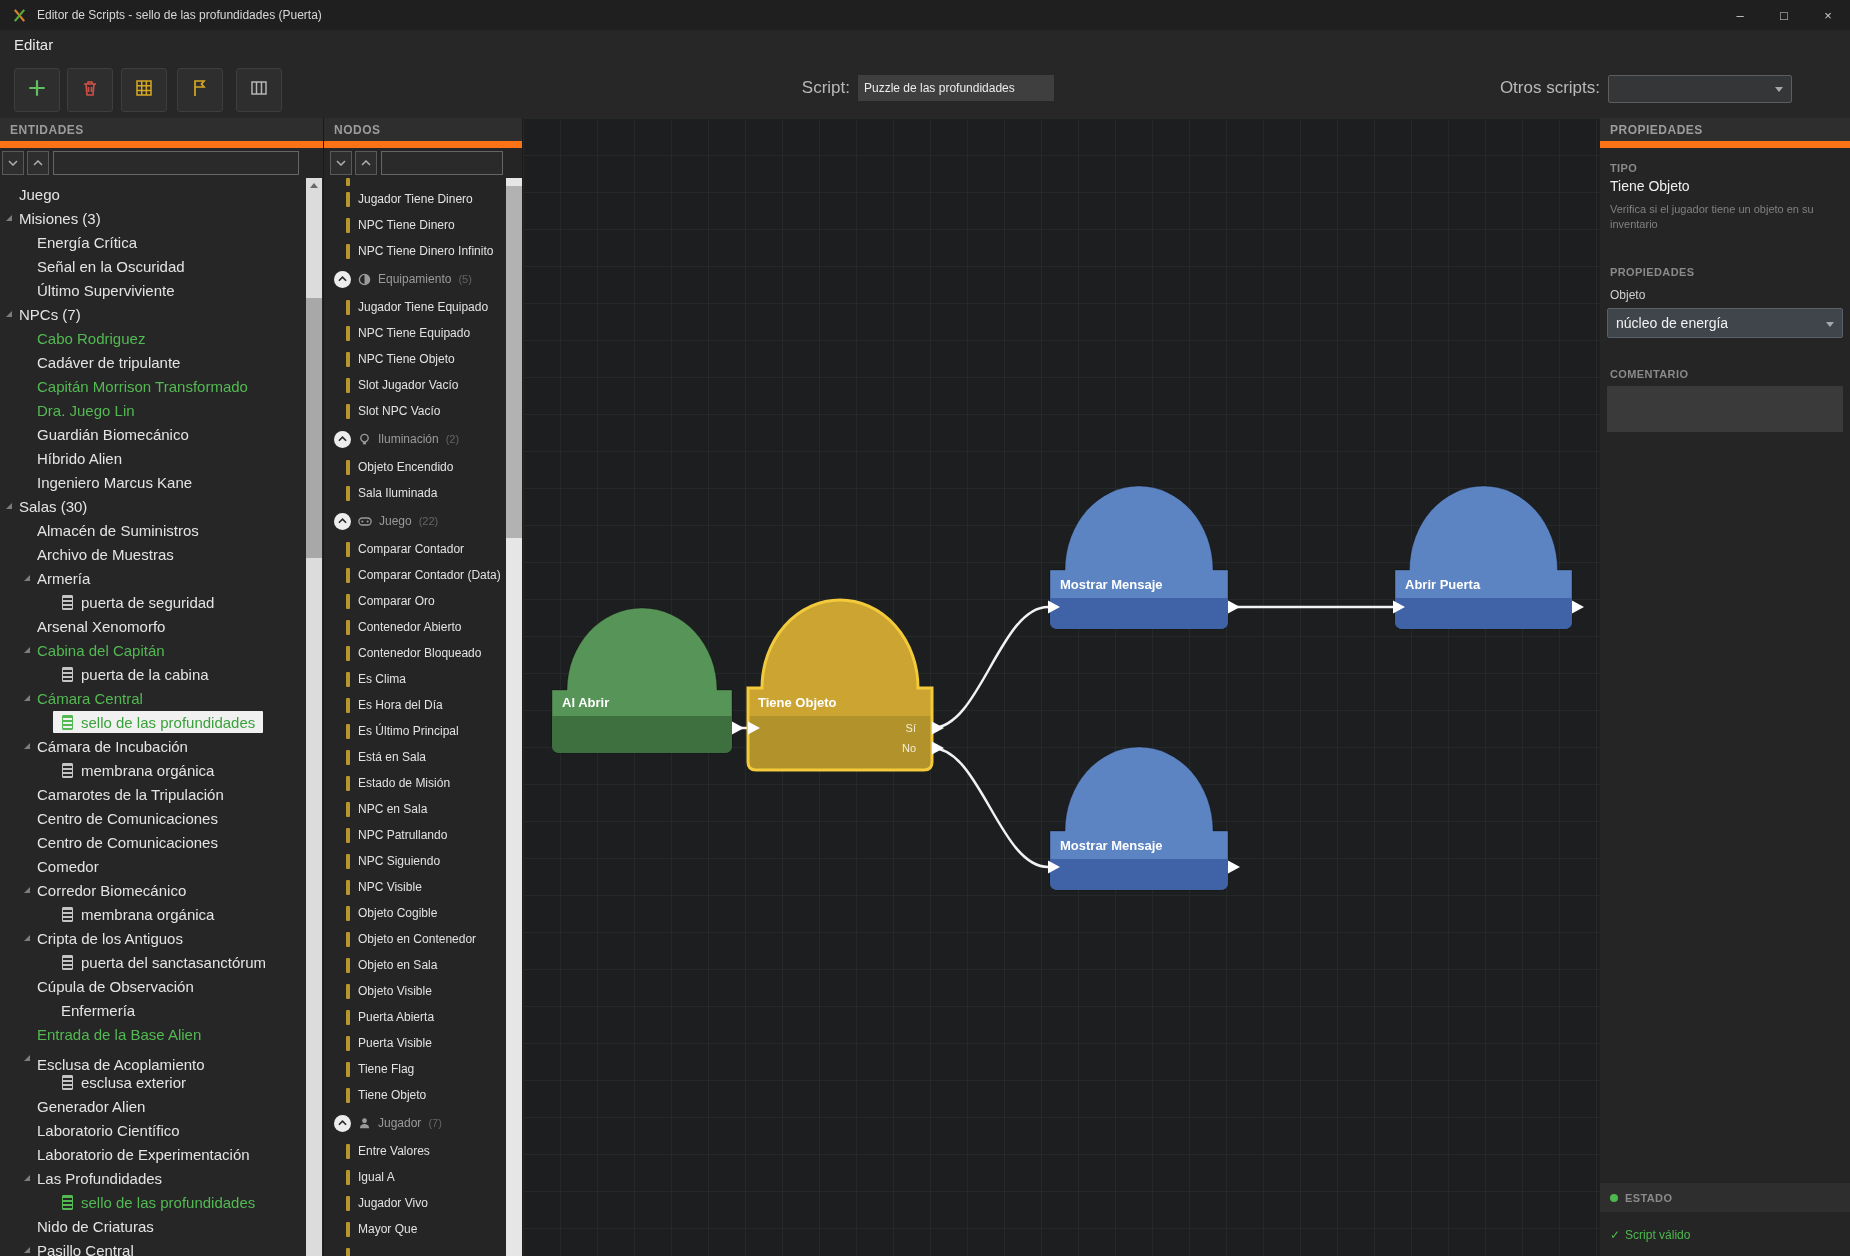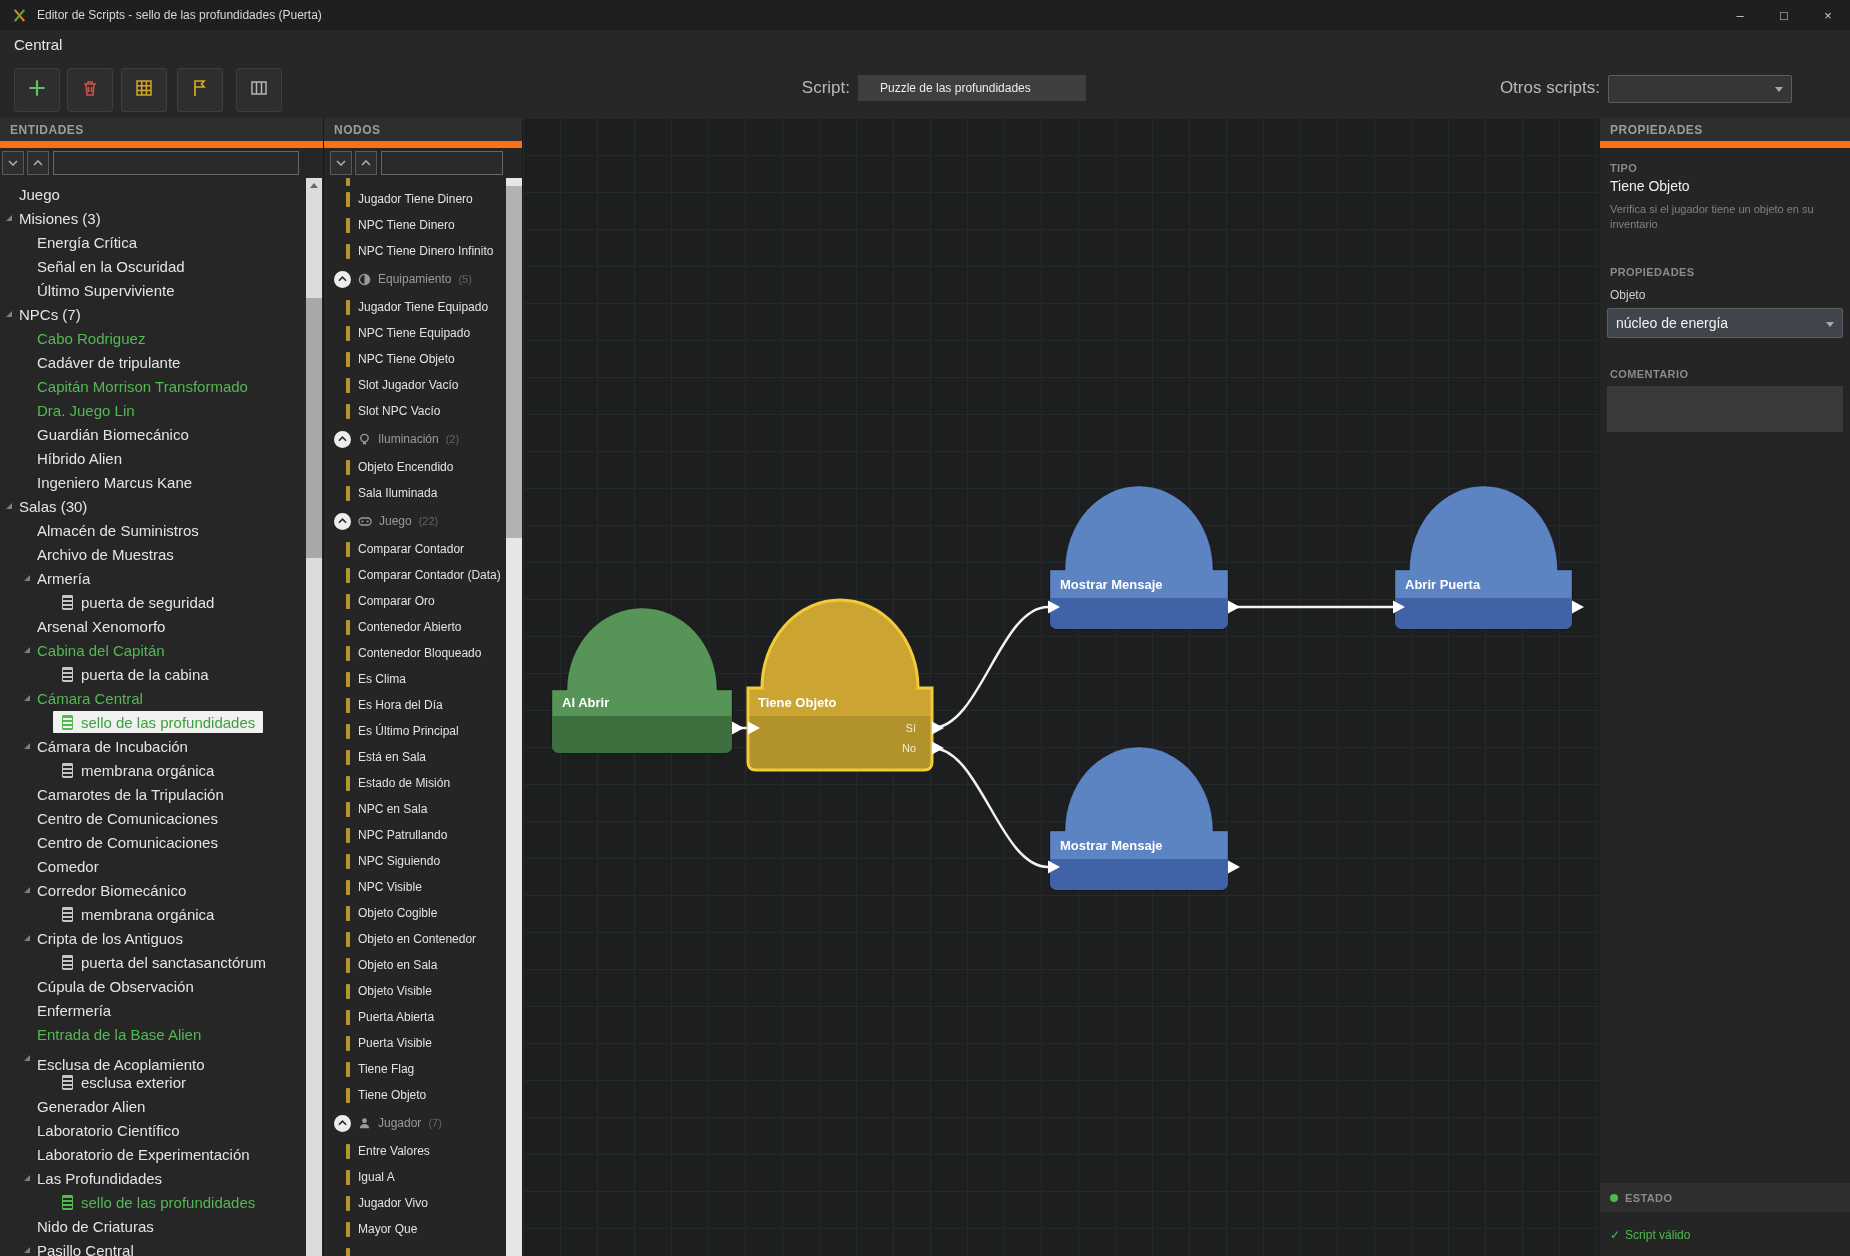--- a/index.html
+++ b/index.html
@@ -16,21 +16,21 @@
   
   #menubar{position:absolute;left:0;top:30px;width:1850px;height:30px;background:#272727;}
   .menuitem{position:absolute;left:8px;top:4px;font-size:15px;color:#e8e8e8;padding:2px 6px;}
   
   #toolbar{position:absolute;left:0;top:60px;width:1850px;height:58px;background:#272727;
            border-bottom:1px solid #191919;}
   .tbtn{position:absolute;top:8px;width:44px;height:42px;background:#2e2e2e;
         border:1px solid #3e3e3e;border-radius:3px;display:flex;align-items:center;justify-content:center;}
   .tlabel{position:absolute;top:18px;font-size:17px;color:#b9b9b9;}
   #script-input{position:absolute;left:858px;top:15px;width:184px;height:26px;background:#3f3f3f;
-        border:none;outline:none;color:#ececec;font-size:12px;padding:0 22px;font-family:"Liberation Sans",sans-serif;}
+        border:none;outline:none;color:#ececec;font-size:12px;padding:0 6px;font-family:"Liberation Sans",sans-serif;}
   #others-dd{position:absolute;left:1608px;top:15px;width:182px;height:26px;background:#343638;
         border:1px solid #5d5d5d;border-radius:2px;}
   .ddarrow{position:absolute;right:8px;top:11px;width:0;height:0;
         border-left:4px solid transparent;border-right:4px solid transparent;border-top:5px solid #a8a8a8;}
   
   .panel-header{height:30px;background:#2e2e2e;border-bottom:7px solid #f97316;
         display:flex;align-items:center;font-size:12px;font-weight:bold;color:#9c9c9c;
         letter-spacing:.5px;padding-left:10px;box-sizing:border-box;}
   #entities-panel{position:absolute;left:0;top:118px;width:324px;bottom:0;background:#262626;
         border-right:1px solid #1a1a1a;box-sizing:border-box;}
@@ -100,21 +100,21 @@
   </span>
   <span id="title-text">Editor de Scripts - sello de las profundidades (Puerta)</span>
   <div class="wctrls">
     <span class="wbtn">–</span>
     <span class="wbtn">□</span>
     <span class="wbtn">×</span>
   </div>
 </div>
 
 <div id="menubar">
-  <span class="menuitem">Central</span>
+  <span class="menuitem">Editar</span>
 </div>
 
 <div id="toolbar">
   <div class="tbtn" style="left:14px">
     <span>
       <svg viewBox="0 0 20 20" width="22" height="22">
           <path d="M10 3v14M3 10h14" stroke="#5fbf5f" stroke-width="2" fill="none"></path>
         </svg>
     </span>
   </div>
@@ -351,21 +351,21 @@
           <span style="color: rgb(228, 228, 228);">puerta del sanctasanctórum</span>
         </span>
       </div>
       <div class="erow">
         <span class="cnt" style="margin-left: 37px;">
           <span style="color: rgb(228, 228, 228);">Cúpula de Observación</span>
         </span>
       </div>
       <div class="erow">
         <span class="cnt" style="margin-left: 37px;">
-          <span style="color: rgb(228, 228, 228);">Enfermería</span>
+          <span style="color: rgb(228, 228, 228); margin-left: 24px;">Enfermería</span>
         </span>
       </div>
       <div class="erow">
         <span class="cnt" style="margin-left: 37px;">
           <span style="color: rgb(83, 185, 83);">Entrada de la Base Alien</span>
         </span>
       </div>
       <div class="erow">
         <span class="exp" style="left: 24px;"></span>
         <span class="cnt" style="margin-left: 37px; margin-top: 13px;">

